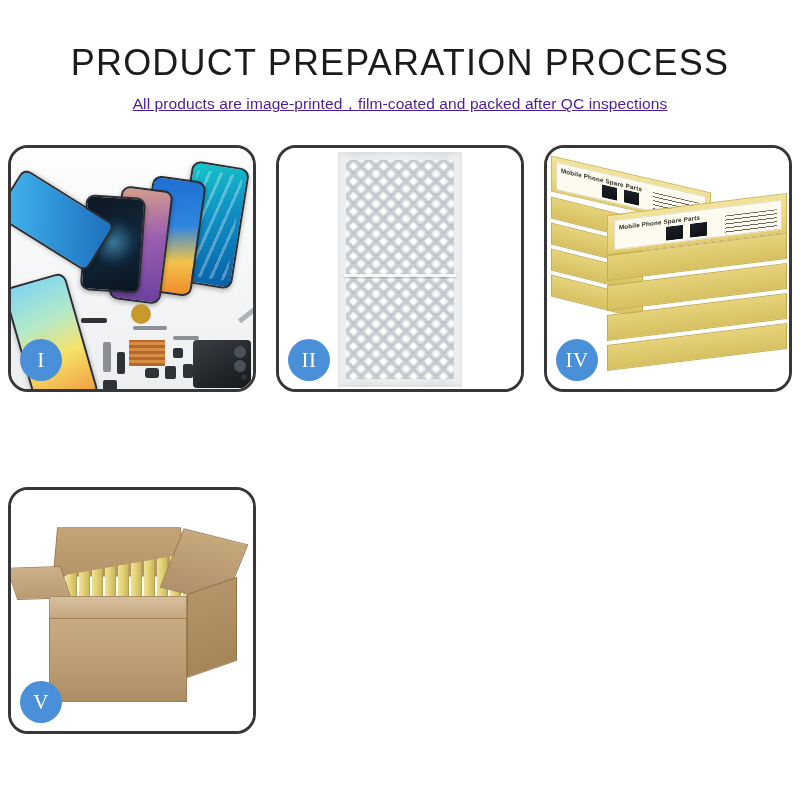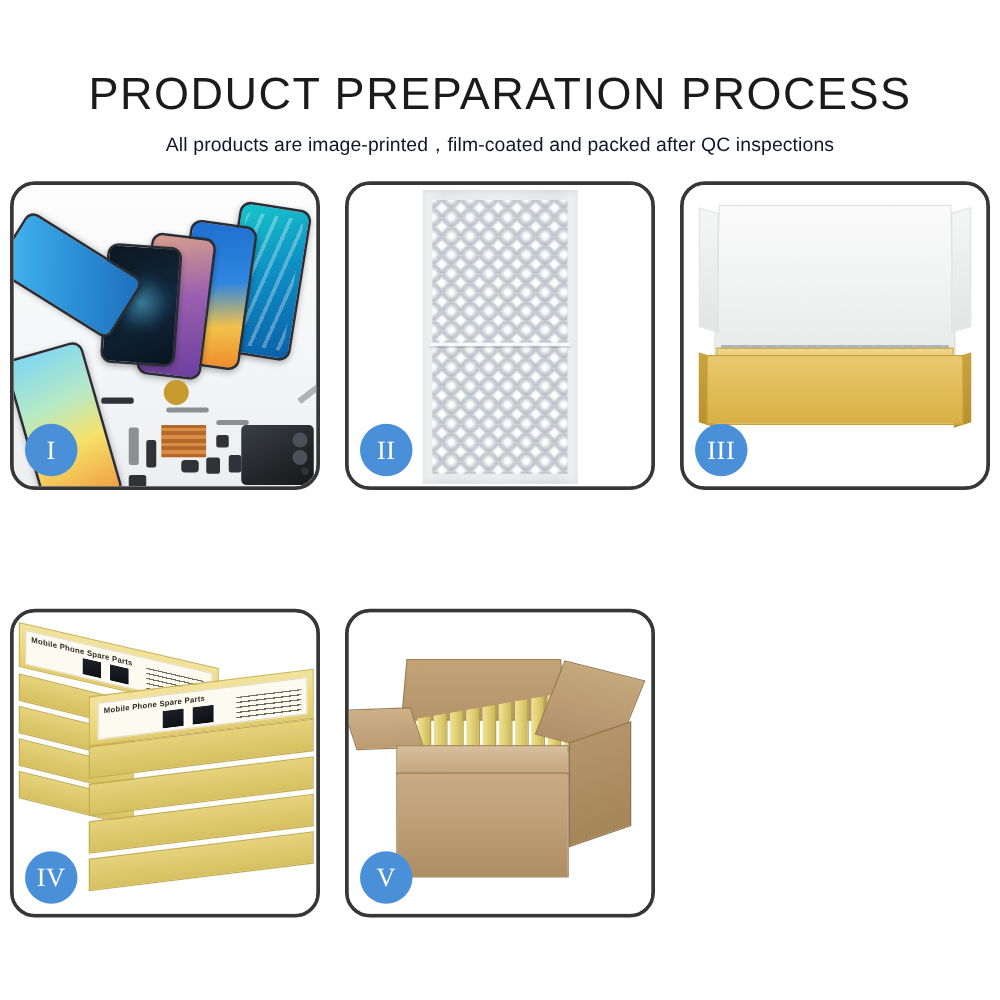--- a/index.html
+++ b/index.html
@@ -15,40 +15,41 @@
   #page {
     position: relative;
     width: 800px;
     height: 800px;
     background: #ffffff;
   }
 
   
   .header {
     position: absolute;
-    top: 16px; left: 0;
+    top: 4px; left: 0;
     width: 800px;
     padding-top: 38px;
     text-align: center;
   }
   .title {
     font-size: 36px;
     font-weight: 500;
     letter-spacing: 1.2px;
     color: #1b1b1b;
     line-height: 1.15;
     white-space: nowrap;
   }
   .subtitle {
     margin-top: 11px;
     font-size: 15.5px;
     font-weight: 400;
-    color: #0f172a;
+    color: #4c1d95;
     letter-spacing: 0.1px;
     white-space: nowrap;
+    text-decoration: underline;
   }
 
   
   .grid {
     position: absolute;
     top: 145px;
     left: 8px;
     width: 784px;
     display: grid;
     grid-template-columns: repeat(3, 248px);
@@ -418,35 +419,20 @@
         <div class="wrap-sheet">
           <div class="bubbles"></div>
           <div class="wrap-seam"></div>
         </div>
       </div>
       <div class="badge">
         <span>II</span>
       </div>
     </div>
 
-    <div class="card">
-      <div class="stage c3">
-        <div class="m-lid"></div>
-        <div class="m-lid-l"></div>
-        <div class="m-lid-r"></div>
-        <div class="m-inner"></div>
-        <div class="m-tray-top"></div>
-        <div class="m-side-l"></div>
-        <div class="m-side-r"></div>
-        <div class="m-tray"></div>
-      </div>
-      <div class="badge">
-        <span>III</span>
-      </div>
-    </div>
 
     <div class="card">
       <div class="stage c4">
         <div class="stack">
 
           <div class="sbox-side" style="left:4px;top:138px;width:92px;height:22px;transform:skewY(14deg);"></div>
           <div class="sbox-side" style="left:4px;top:112px;width:92px;height:22px;transform:skewY(14deg);"></div>
           <div class="sbox-side" style="left:4px;top:86px;width:92px;height:22px;transform:skewY(14deg);"></div>
           <div class="sbox-side" style="left:4px;top:60px;width:92px;height:22px;transform:skewY(14deg);"></div>
 

